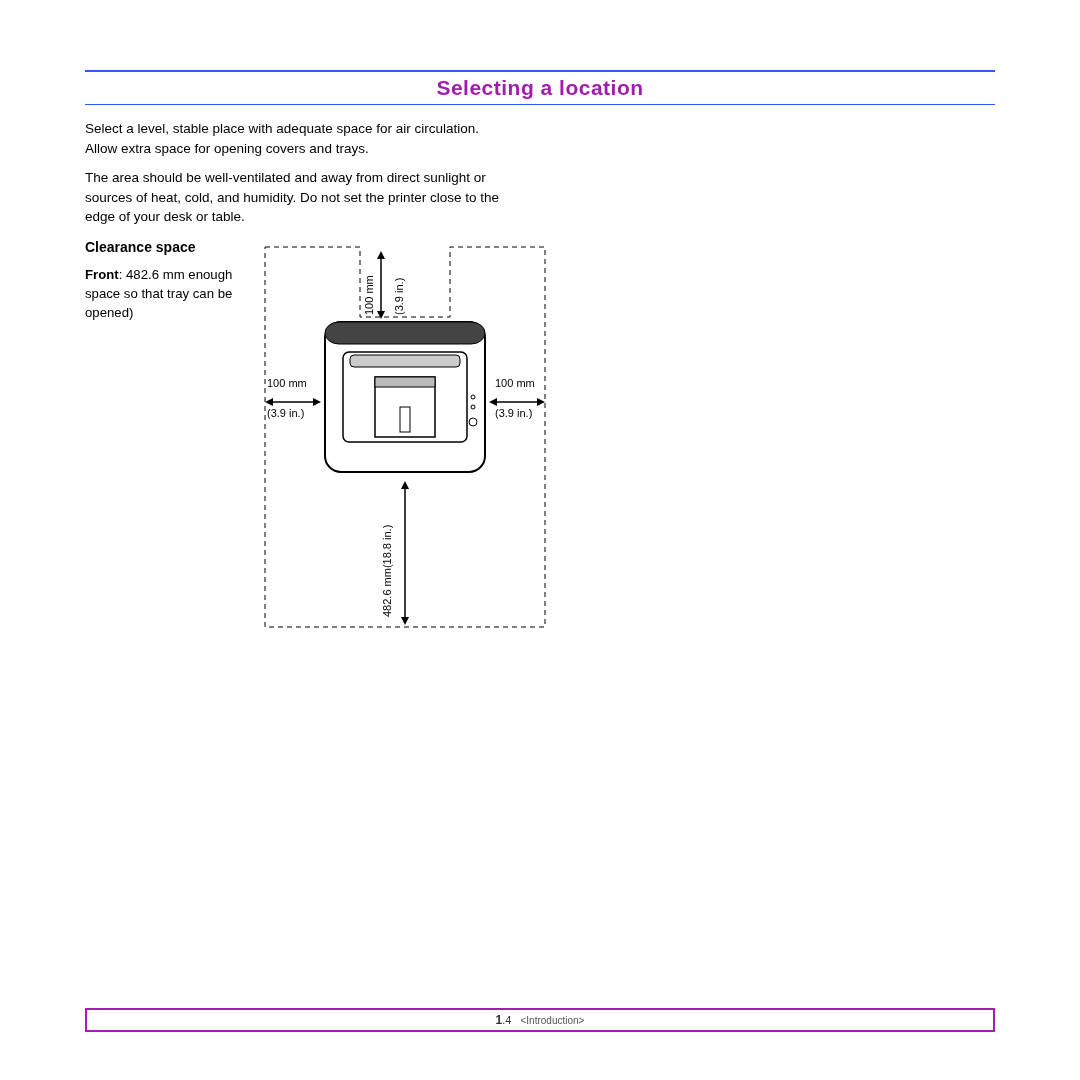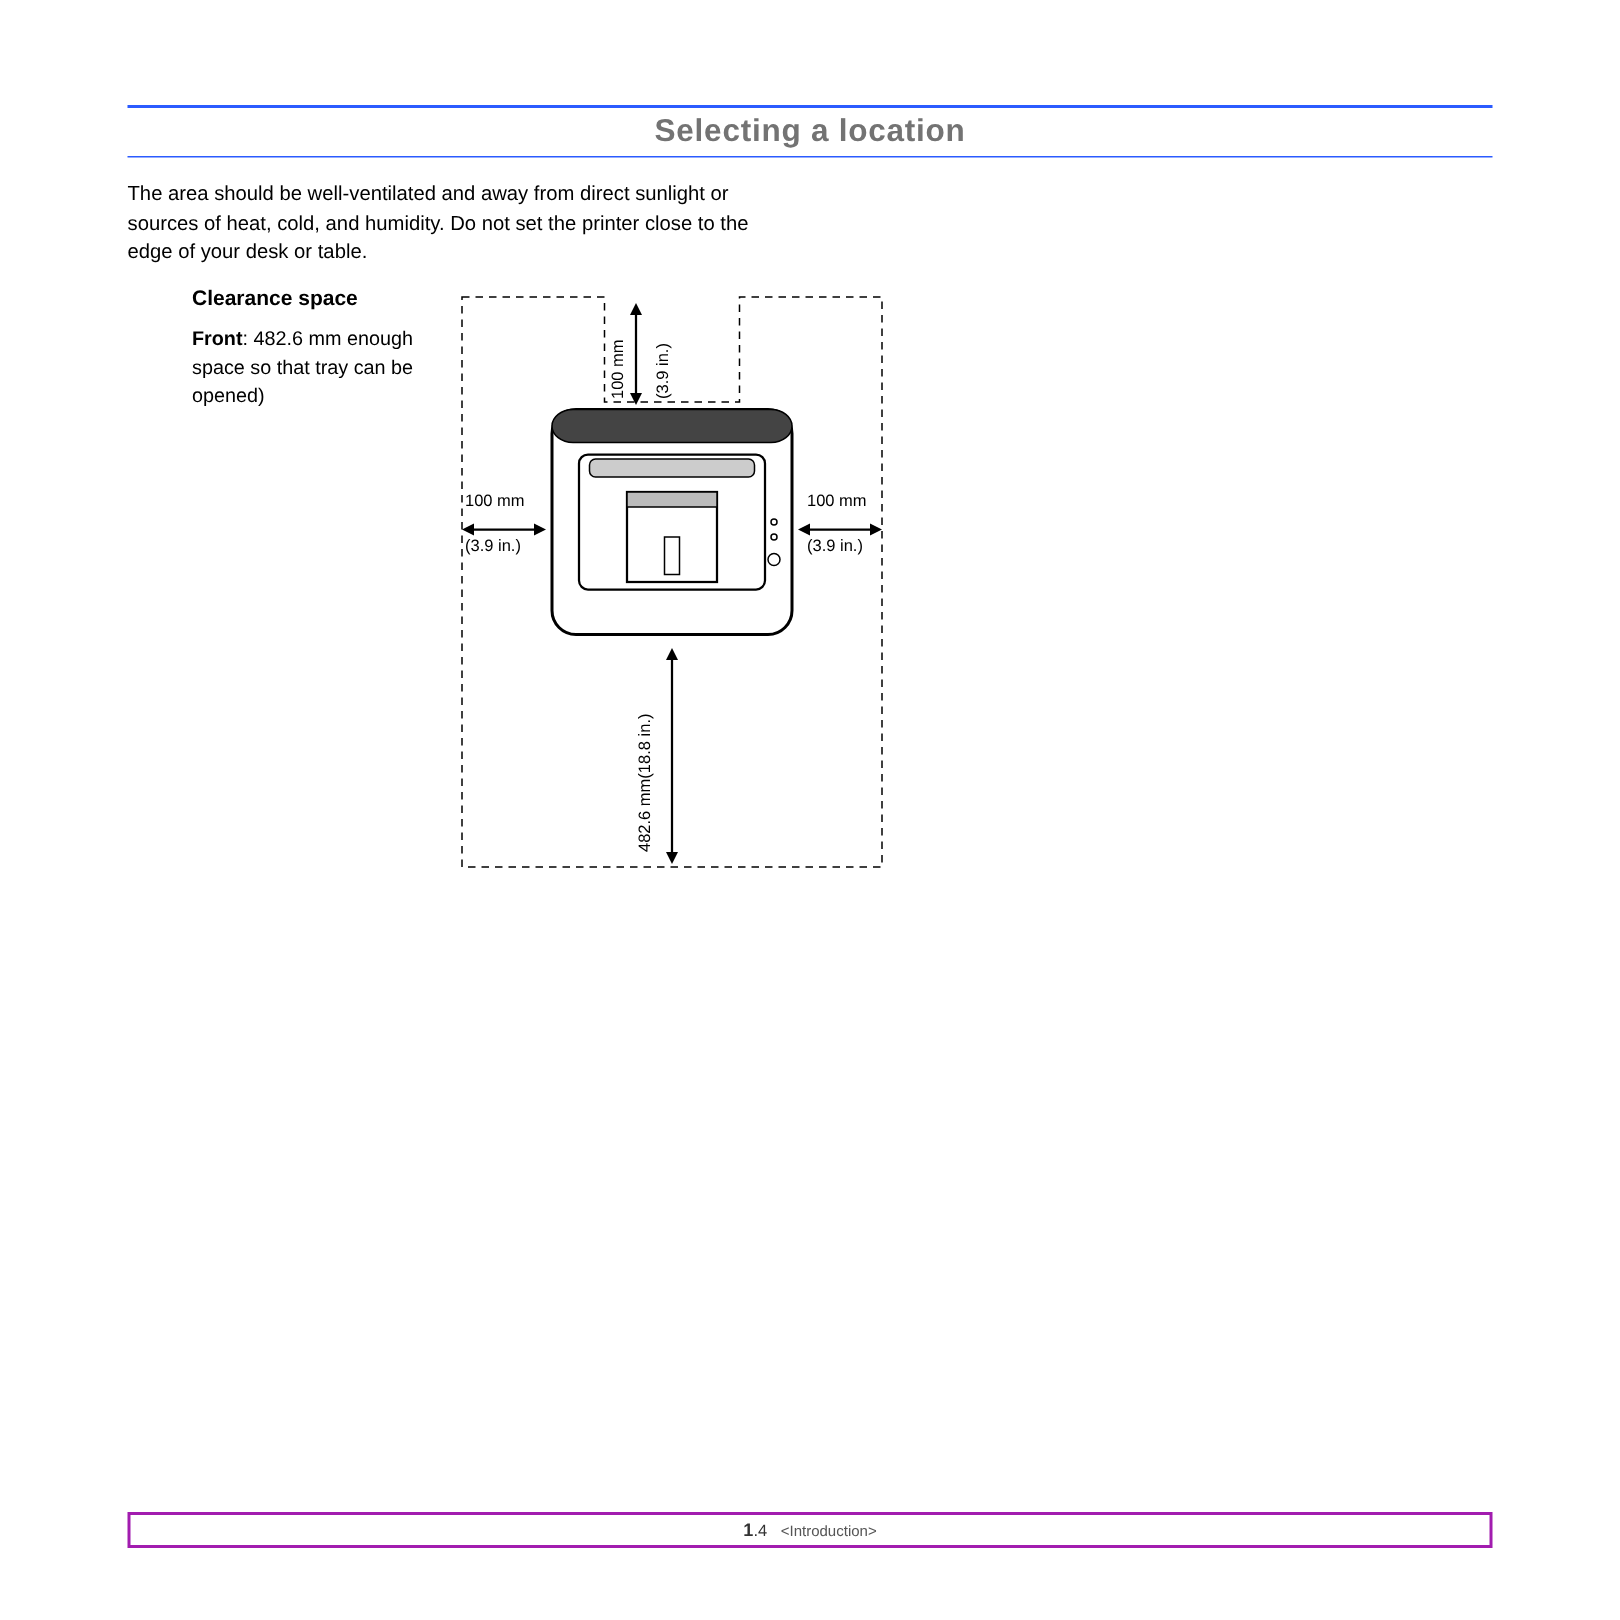--- a/index.html
+++ b/index.html
@@ -1,42 +1,43 @@
 <!DOCTYPE html>
 <html><head>
 <meta charset="utf-8">
 <style>
   html,body{margin:0;padding:0;background:#fff;font-family:Arial,Helvetica,sans-serif;color:#000;}
   .page{width:1080px;height:1080px;position:relative;box-sizing:border-box;padding:70px 85px 0 85px;}
   .rule{height:2px;background:#2b5bff;margin:0 0 4px 0;}
   .rule.thin{height:1px;margin:4px 0 14px 0;}
-  .heading{color:#737373;font-size:21px;font-weight:bold;text-align:center;letter-spacing:.5px;}
+  .heading{color:#a21caf;font-size:21px;font-weight:bold;text-align:center;letter-spacing:.5px;}
   .para{font-size:13.5px;line-height:1.45;margin:0 0 10px 0;max-width:420px;}
   .columns{display:flex;gap:20px;align-items:flex-start;}
-  .left-col{width:150px;font-size:13.2px;line-height:1.45;margin-left:43px;}
+  .left-col{width:150px;font-size:13.2px;line-height:1.45;}
   .left-col .subhead{font-weight:bold;font-size:14px;margin:0 0 8px 0;}
   .left-col p{margin:0 0 10px 0;}
   .left-col b{font-weight:bold;}
   .diagram-slot{position:relative;width:300px;height:400px;}
   .diagram-svg{width:300px;height:400px;}
   .dim-label{position:absolute;font-size:11px;color:#000;line-height:1.2;}
   .rot{writing-mode:vertical-rl;transform:rotate(180deg);}
   .footer{position:absolute;left:85px;right:85px;bottom:48px;border:2px solid #a21caf;padding:3px 0;text-align:center;font-size:11px;color:#333;}
   .footer .chap{font-weight:bold;font-size:12px;}
   .footer .sec{font-size:10px;color:#555;margin-left:6px;}
 </style>
 </head>
 <body>
 
 <div class="page">
 
   <div class="rule"></div>
   <div class="heading">Selecting a location</div>
   <div class="rule thin"></div>
 
+  <p class="para">Select a level, stable place with adequate space for air circulation. Allow extra space for opening covers and trays.</p>
   <p class="para">The area should be well-ventilated and away from direct sunlight or sources of heat, cold, and humidity. Do not set the printer close to the edge of your desk or table.</p>
 
   <div class="columns">
 
     <div class="left-col">
       <p class="subhead">Clearance space</p>
       <p><b>Front</b><span>: 482.6 mm enough space so that tray can be opened)</span></p>
     </div>
 
     <div class="diagram-slot">

